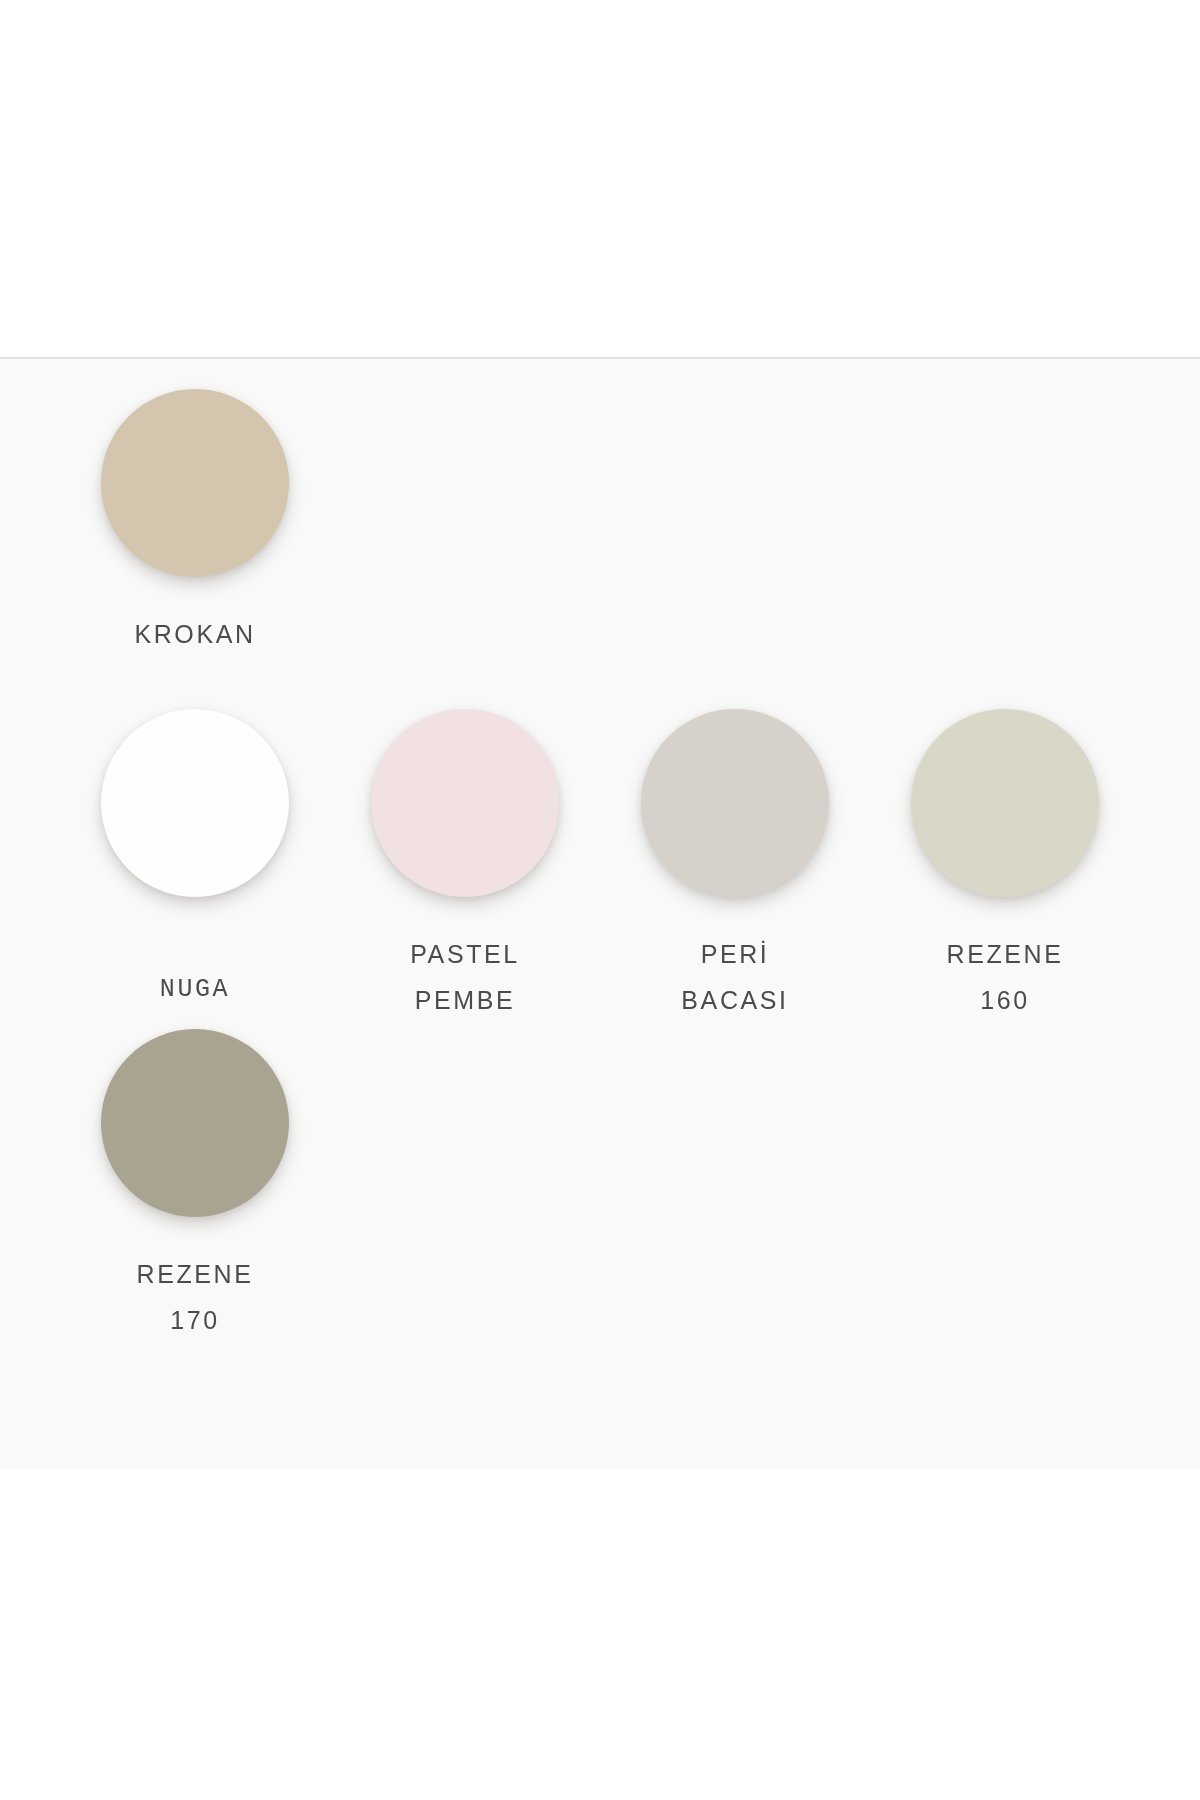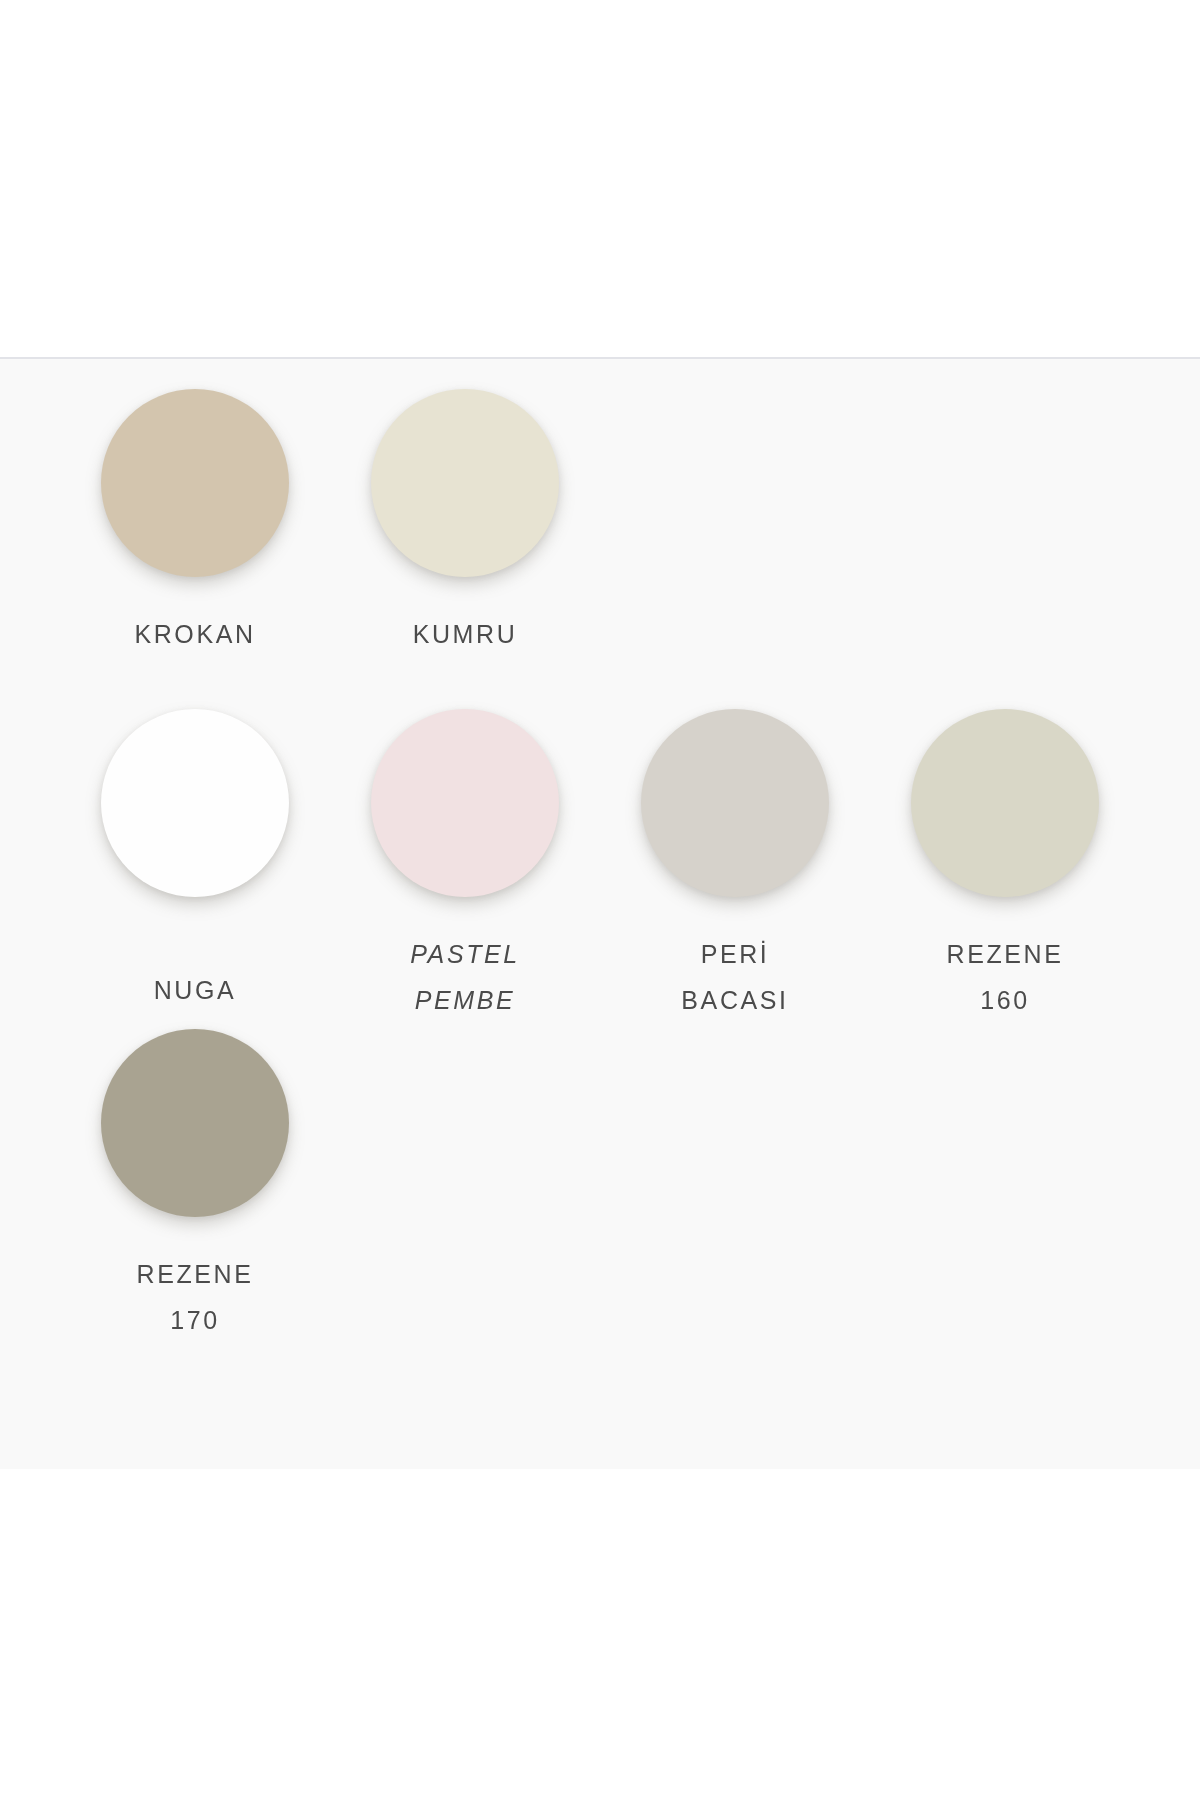--- a/index.html
+++ b/index.html
@@ -112,34 +112,30 @@
   <div class="top-band" style="background: rgb(255, 255, 255);"></div>
   <div class="divider" style="background: rgb(226, 227, 232);"></div>
 
   <div class="palette-panel" style="background: rgb(249, 249, 249);">
 
     <div class="swatch-grid swatch-row-1">
       <div class="swatch-cell">
         <div class="swatch-circle" style="background-color: rgb(211, 197, 174);"></div>
         <div class="swatch-label" style="color: rgb(75, 75, 75);">KROKAN</div>
       </div>
-      <div class="swatch-cell">
-        <div class="swatch-circle" style="background-color: rgb(231, 227, 210);"></div>
-        <div class="swatch-label" style="color: rgb(75, 75, 75);">KUMRU</div>
-      </div>
     </div>
 
     <div class="swatch-grid swatch-row-2">
       <div class="swatch-cell">
         <div class="swatch-circle" style="background-color: rgb(254, 254, 254);"></div>
-        <div class="swatch-label label-single-lower" style="color: rgb(75, 75, 75);">NUGA</div>
+        <div class="swatch-label label-single-lower" style="color: rgb(75, 75, 75); font-family: Liberation Mono, monospace;">NUGA</div>
       </div>
       <div class="swatch-cell">
         <div class="swatch-circle" style="background-color: rgb(241, 225, 226);"></div>
-        <div class="swatch-label" style="color: rgb(75, 75, 75); font-style: italic;">PASTEL
+        <div class="swatch-label" style="color: rgb(75, 75, 75);">PASTEL
 PEMBE</div>
       </div>
       <div class="swatch-cell">
         <div class="swatch-circle" style="background-color: rgb(214, 210, 203);"></div>
         <div class="swatch-label" style="color: rgb(75, 75, 75);">PERİ
 BACASI</div>
       </div>
       <div class="swatch-cell">
         <div class="swatch-circle" style="background-color: rgb(217, 215, 199);"></div>
         <div class="swatch-label" style="color: rgb(75, 75, 75);">REZENE

